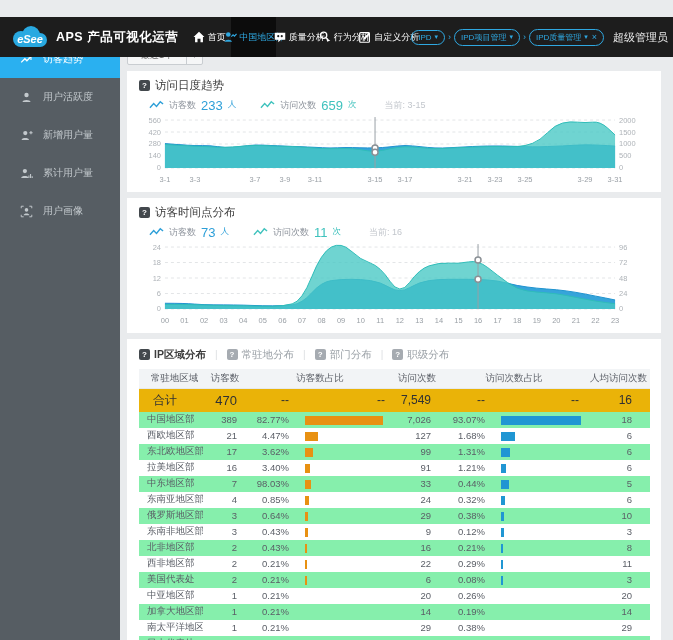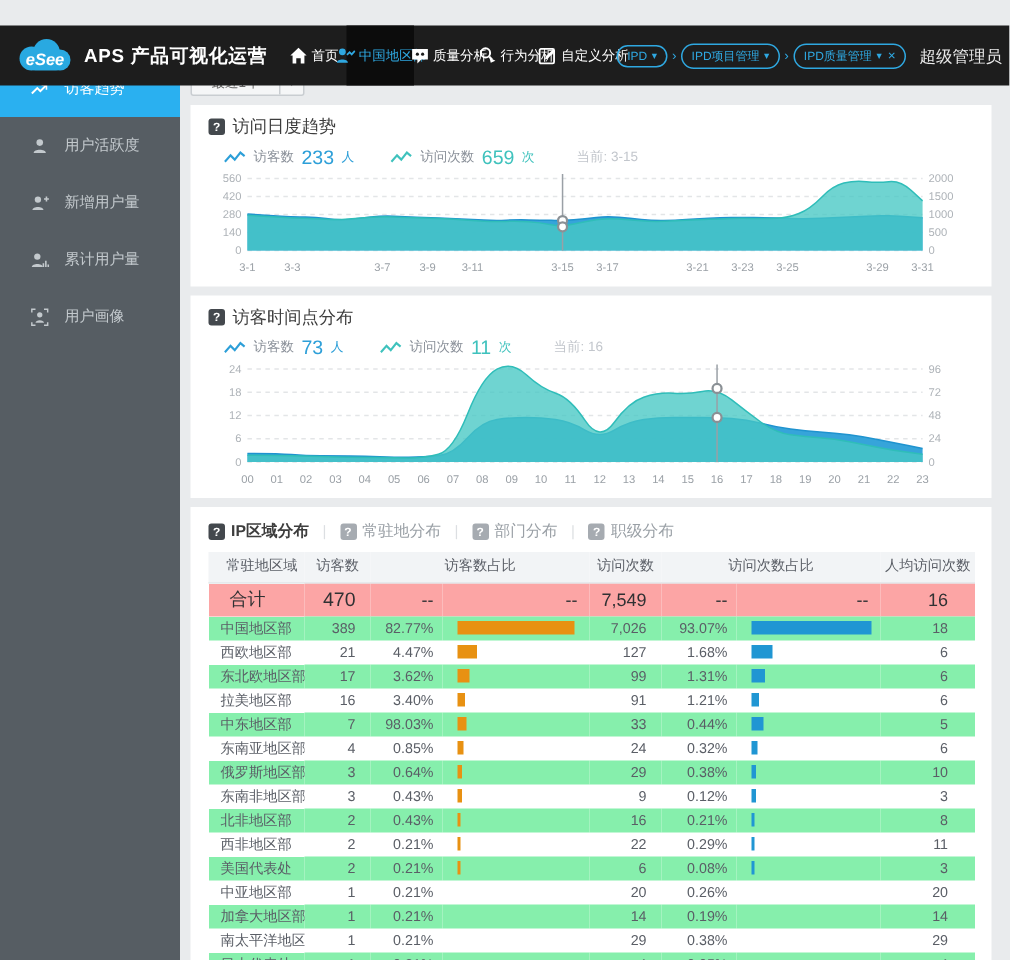--- a/index.html
+++ b/index.html
@@ -54,21 +54,21 @@
   .tabs{display:flex;align-items:center;padding:2px 0 7px 0}
   .tab{display:flex;align-items:center;gap:4px;font-size:10.5px;color:#9aa0a6;cursor:pointer;white-space:nowrap}
   .tab .q-icon{background:#a6abb1}
   .tab.active{color:#3d3d3d;font-weight:bold}
   .tab.active .q-icon{background:#43484d}
   .tab-sep{color:#dcdfe2;margin:0 9px;font-size:10px}
 
   table.dist{width:100%;border-collapse:collapse;table-layout:fixed}
   table.dist th{background:#f2f4f6;color:#5a5e66;font-weight:normal;height:20px;font-size:9.5px;border-bottom:1px solid #e6e9ec}
   th.h-left{text-align:center;padding-left:8px}
-  tr.total-row td{height:23px;font-size:12px;color:#303133;background:#fca5a5}
+  tr.total-row td{height:23px;font-size:12px;color:#303133;background:#eab308}
   tr.total-row td.region{font-size:12px}
   tbody tr.data td{height:16px;font-size:9.5px;color:#5a5e66}
   tbody tr.data.alt{background:#86efac}
   td.region{text-align:left;padding-left:8px;overflow:hidden;white-space:nowrap}
   td.num{color:#58b6d8;text-align:right;padding-right:10px}
   td.pct{text-align:right;padding-right:6px}
   td.bar-cell{padding-left:10px;text-align:left}
   td.bar-cell.dash{text-align:right;padding-right:8px}
   .hbar{height:9px;display:inline-block;vertical-align:middle}
   .hbar.orange{background:#e89112}

